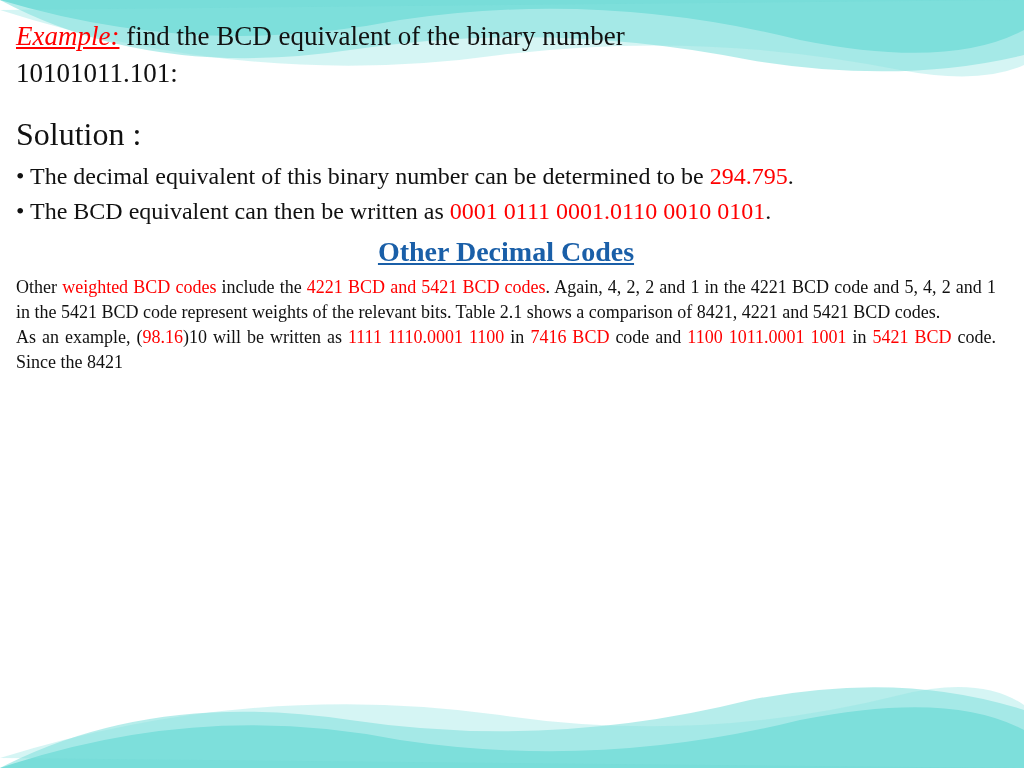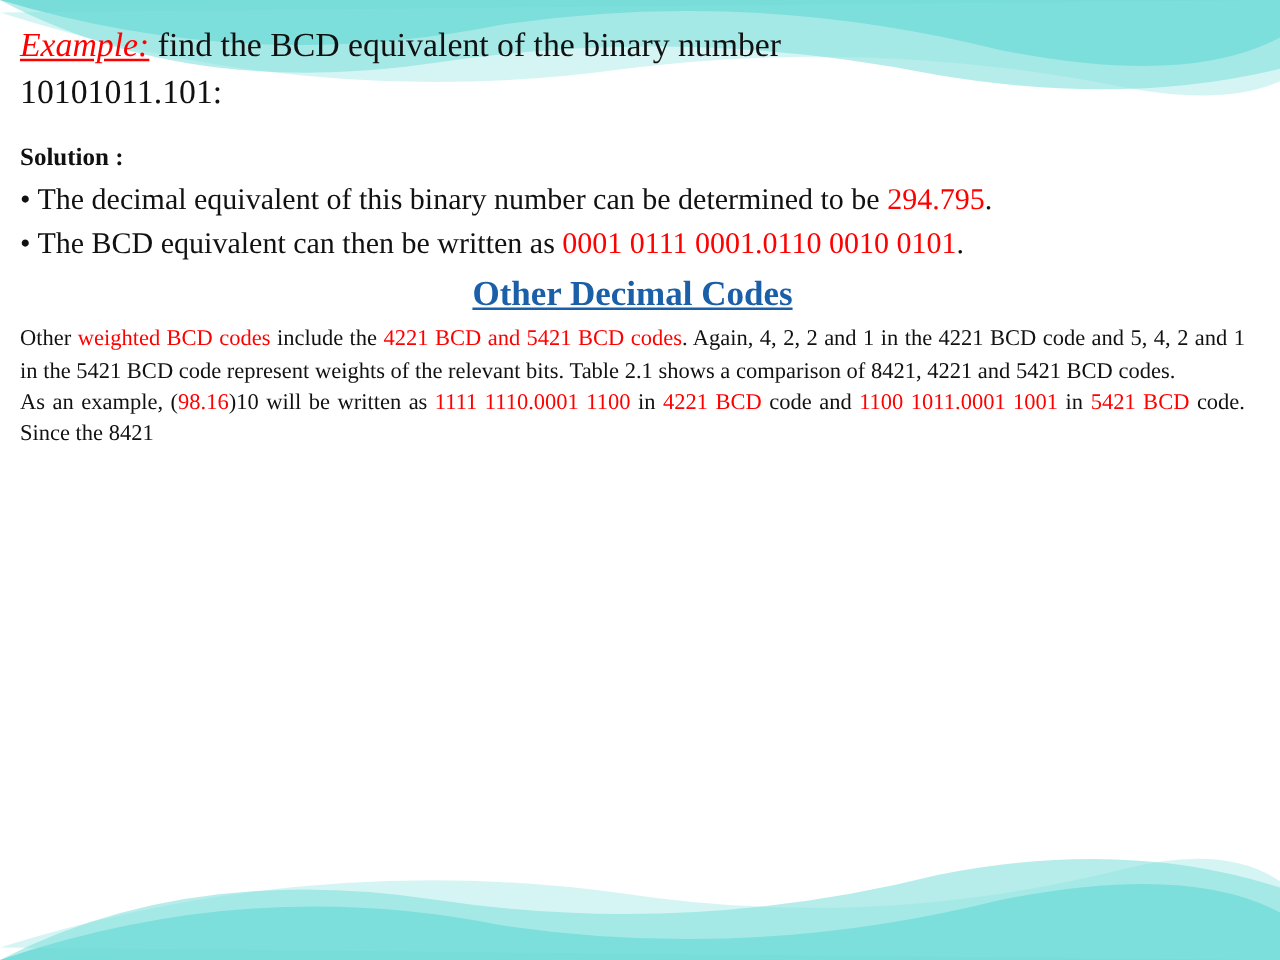--- a/index.html
+++ b/index.html
@@ -49,22 +49,22 @@
       font-style: italic;
     }
 
     .binary-number {
       display: block;
       font-size: 27px;
       margin-bottom: 20px;
     }
 
     .solution-line {
-      font-size: 20px;
-      font-weight: bold;
+      font-size: 32px;
+      font-weight: normal;
       margin-bottom: 4px;
     }
 
     .bullet-line {
       font-size: 24px;
       line-height: 1.4;
       margin-bottom: 2px;
     }
 
     .red-text {
@@ -119,16 +119,16 @@
     <span>• The BCD equivalent can then be written as </span><span class="red-text">0001 0111 0001.0110 0010 0101</span><span>.</span>
   </div>
 
   <span class="section-heading">Other Decimal Codes</span>
 
   <div class="body-text">
     <span>Other </span><span class="red-text">weighted BCD codes</span><span> include the </span><span class="red-text">4221 BCD and 5421 BCD codes</span><span>. Again, 4, 2, 2 and 1 in the 4221 BCD code and 5, 4, 2 and 1 in the 5421 BCD code represent weights of the relevant bits. Table 2.1 shows a comparison of 8421, 4221 and 5421 BCD codes.</span>
   </div>
 
   <div class="body-text">
-    <span>As an example, (</span><span class="red-text">98.16</span><span>)10 will be written as </span><span class="red-text">1111 1110.0001 1100</span><span> in </span><span class="red-text">4221 BCD</span><span> code and </span><span class="red-text">1100 1011.0001 1001</span><span> in </span><span class="red-text">5421 BCD</span><span> code. Since the 8421</span>
+    <span>As an example, (</span><span class="red-text">98.16</span><span>)10 will be written as </span><span class="red-text">1111 1110.0001 1100</span><span> in </span><span class="red-text">7416 BCD</span><span> code and </span><span class="red-text">1100 1011.0001 1001</span><span> in </span><span class="red-text">5421 BCD</span><span> code. Since the 8421</span>
   </div>
 
 </div>
 
 </body></html>

